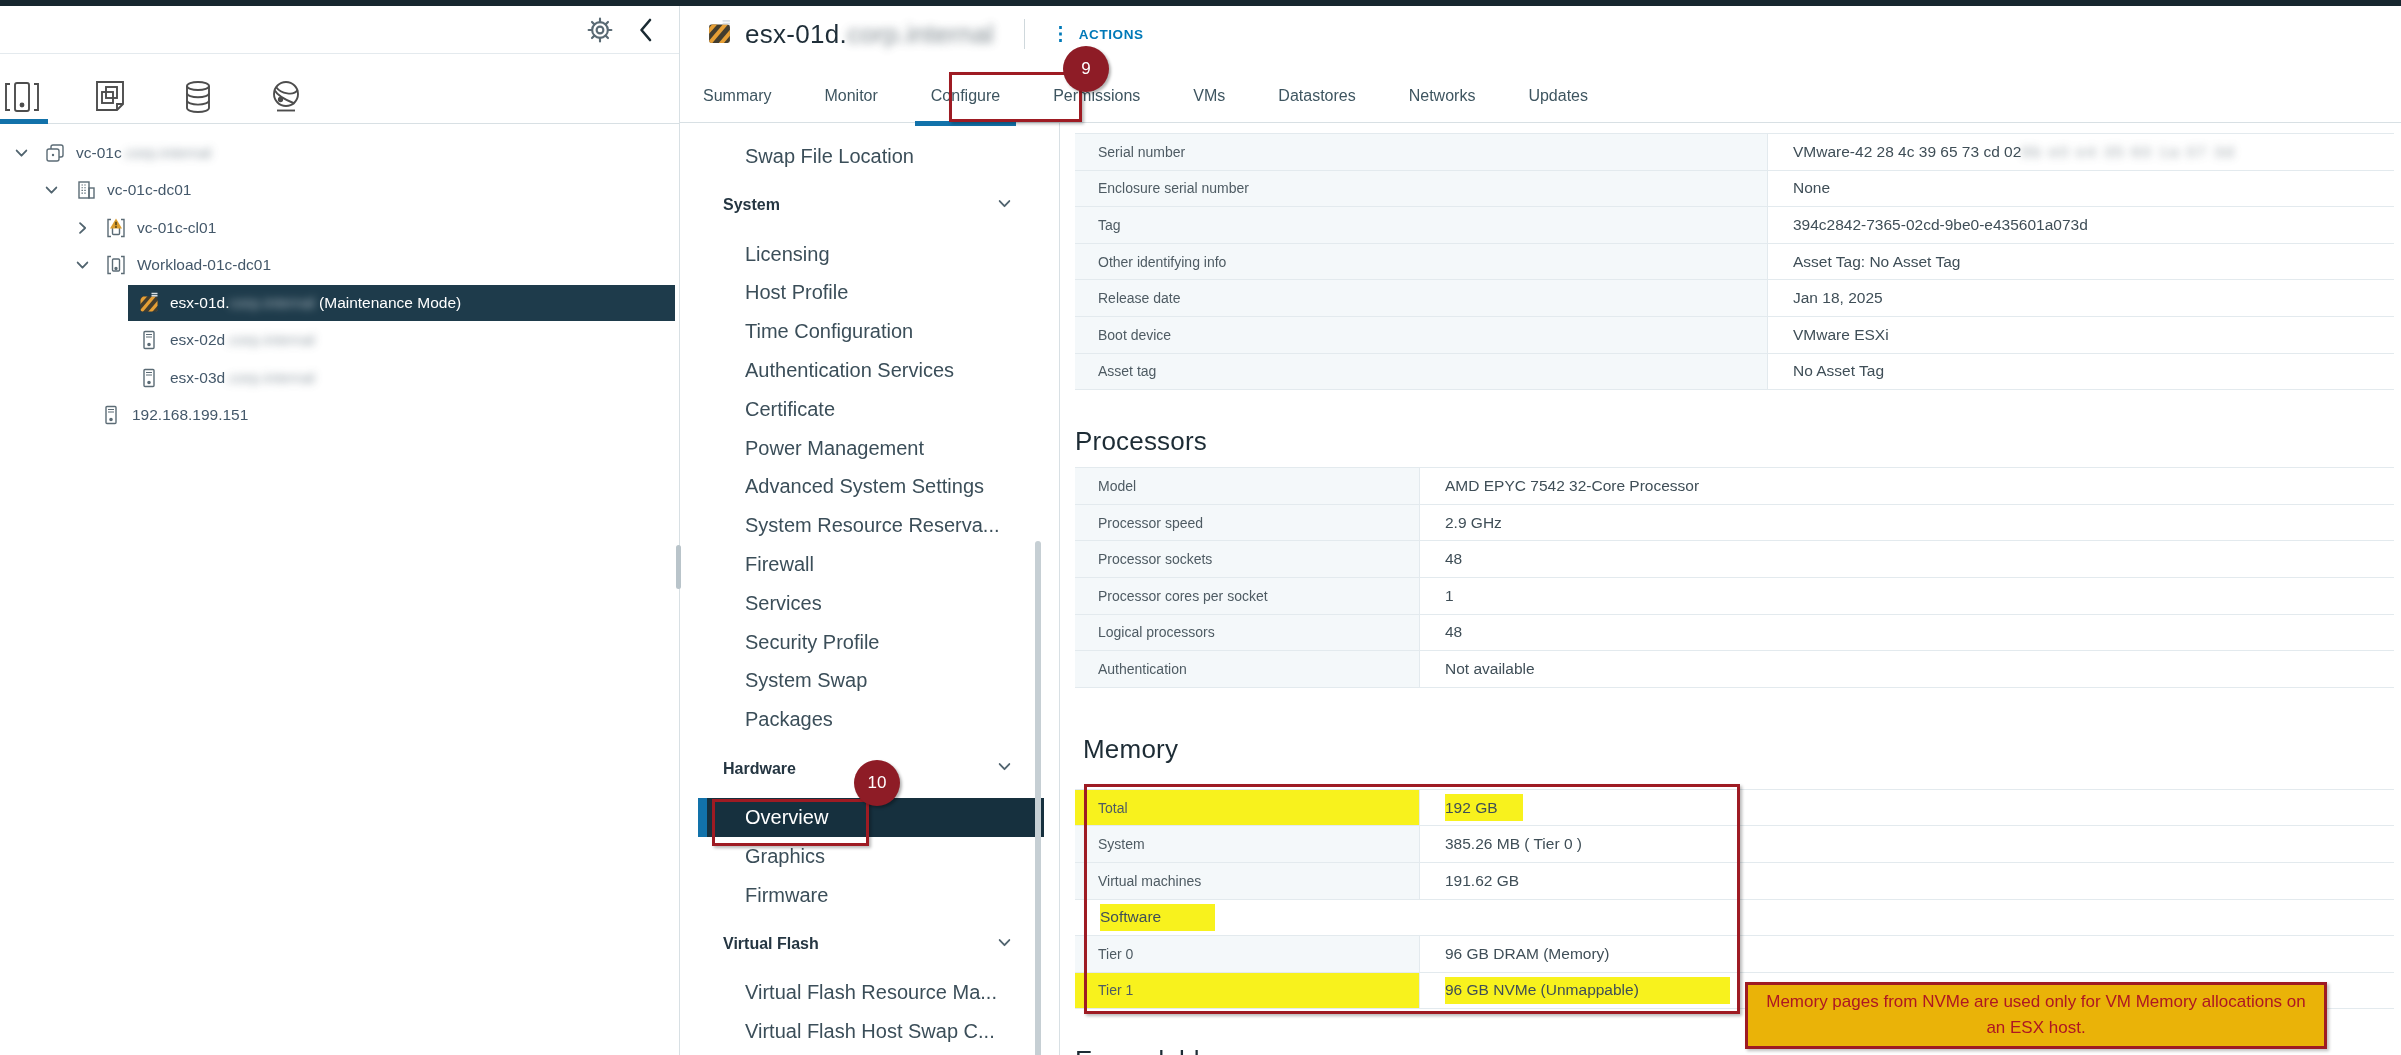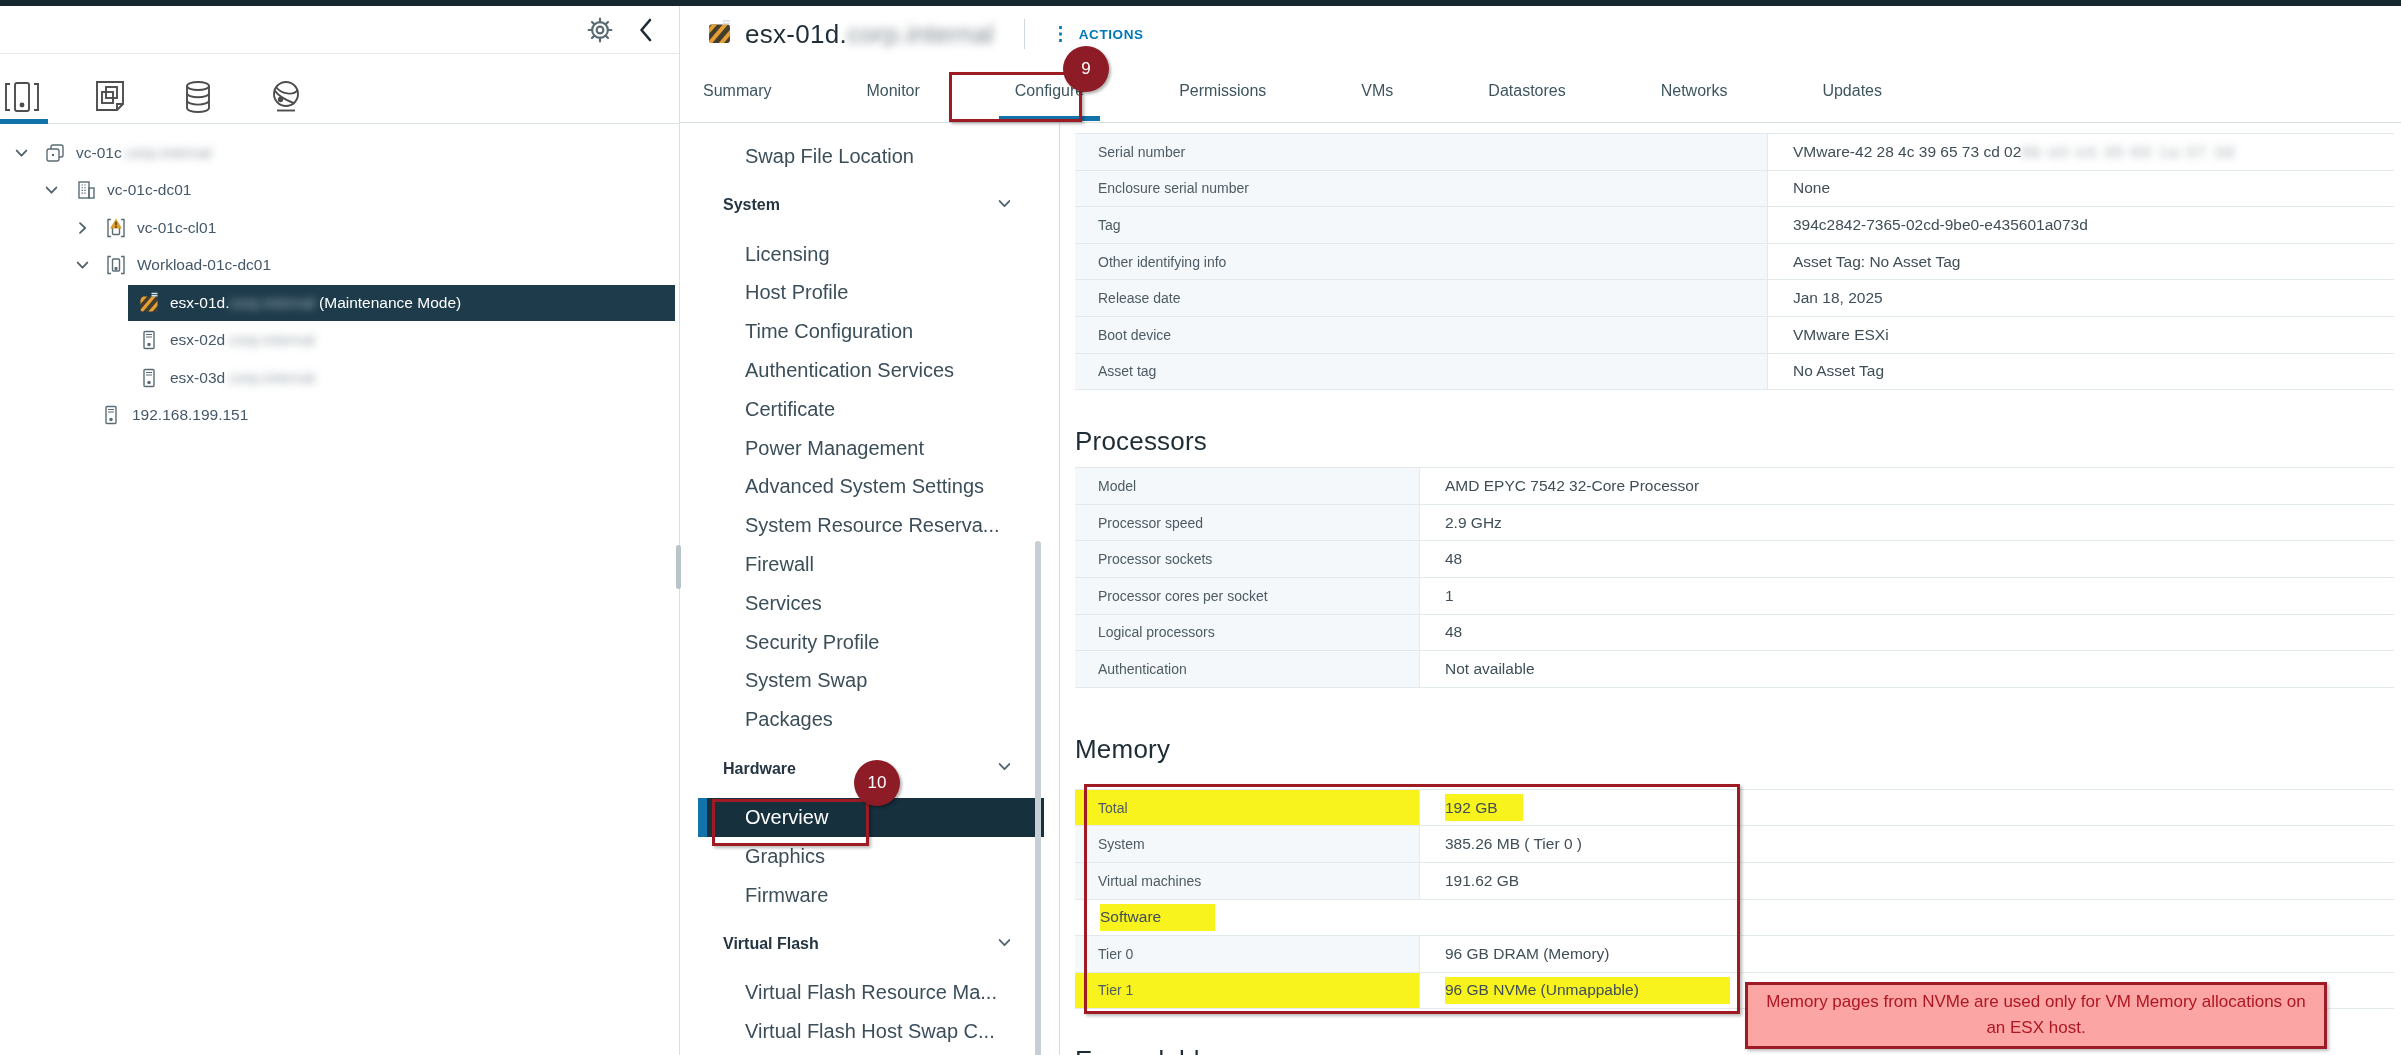--- a/index.html
+++ b/index.html
@@ -36,21 +36,21 @@
   
   .rightregion{position:absolute;left:680px;top:6px;right:0;bottom:0;display:flex;flex-direction:column;}
   .pagehdr{height:117px;border-bottom:1px solid #d8e0e4;box-sizing:border-box;flex:0 0 auto;}
   .titlerow{height:56px;display:flex;align-items:center;padding-left:26px;gap:12px;}
   .pgtitle{font-size:26px;color:#1f2e38;letter-spacing:.3px;white-space:nowrap;}
   .pgtitle .blur{color:#5e6b73;}
   .tsep{width:1px;height:30px;background:#cfd8dc;margin:0 14px 0 18px;}
   .actions{display:flex;align-items:center;gap:8px;color:#0079b8;font-size:13.5px;font-weight:bold;
            letter-spacing:.6px;cursor:pointer;}
   .actions .dots{font-size:19px;font-weight:bold;line-height:14px;}
-  .tabsrow{height:61px;display:flex;align-items:flex-start;gap:95px;padding-left:23px;box-sizing:border-box;
+  .tabsrow{height:61px;display:flex;align-items:center;gap:53px;padding-left:23px;box-sizing:border-box;
            padding-top:6px;}
   .tab{font-size:16px;color:#3e5560;cursor:pointer;position:relative;padding:14px 0;}
   .tab.active::after{content:"";position:absolute;left:-16px;right:-16px;bottom:-7px;height:5px;
            background:#1272aa;}
   .bodyrow{flex:1;display:flex;min-height:0;}
 
   
   .navpanel{width:380px;flex:0 0 auto;border-right:1px solid #d8e0e4;box-sizing:border-box;
             position:relative;padding:14px 0 0 18px;}
   .nav-item{height:38.8px;display:flex;align-items:center;padding-left:47px;font-size:20px;
@@ -76,36 +76,36 @@
           white-space:nowrap;}
   .tbl .sblur{filter:blur(4px);opacity:.75;color:#6d7density;}
   .tbl .sblur{color:#6d7a82;letter-spacing:2px;}
   .hl{background:#f8f21d !important;}
   .chip{background:#f8f21d;display:inline-flex;align-items:center;height:27px;box-sizing:border-box;}
   .chip-sm{min-width:78px;}
   .chip-md{min-width:115px;}
   .chip-lg{min-width:285px;}
   .heading{font-size:26px;color:#1d2c35;font-weight:400;letter-spacing:.2px;}
   .h-proc{margin:36px 0 10px 0;}
-  .h-mem{margin:46px 0 24px 0;}
+  .h-mem{margin:46px 0 24px 8px;}
   .h-partial{margin:36px 0 0 0;}
   .t1{margin-top:10px;}
 
   
   .rrect{position:absolute;border:3px solid #9e1b23;box-sizing:border-box;
          box-shadow:2px 2px 3px rgba(0,0,0,.28);pointer-events:none;}
   .cfg-rect{left:949px;top:72px;width:133px;height:50px;}
   .ov-rect{left:712px;top:799px;width:157px;height:47px;}
   .mem-rect{left:1084px;top:784px;width:656px;height:230px;}
   .badge{position:absolute;width:46px;height:46px;border-radius:50%;background:#8e1c26;color:#fff;
          display:flex;align-items:center;justify-content:center;font-size:17px;
          box-shadow:2px 2px 3px rgba(0,0,0,.3);pointer-events:none;}
   .badge9{left:1063px;top:46px;}
   .badge10{left:854px;top:760px;}
-  .annot{position:absolute;left:1745px;top:982px;width:582px;min-height:62px;background:#fca5a5;
+  .annot{position:absolute;left:1745px;top:982px;width:582px;min-height:62px;background:#eab308;
          border:3px solid #9e1b23;box-sizing:border-box;display:flex;align-items:center;
          justify-content:center;text-align:center;color:#ae1722;font-size:17px;line-height:1.55;
          padding:4px 10px;box-shadow:2px 2px 3px rgba(0,0,0,.25);}
 </style>
 </head>
 <body>
 
 <div class="screen">
   <div class="topstrip"></div>
 

